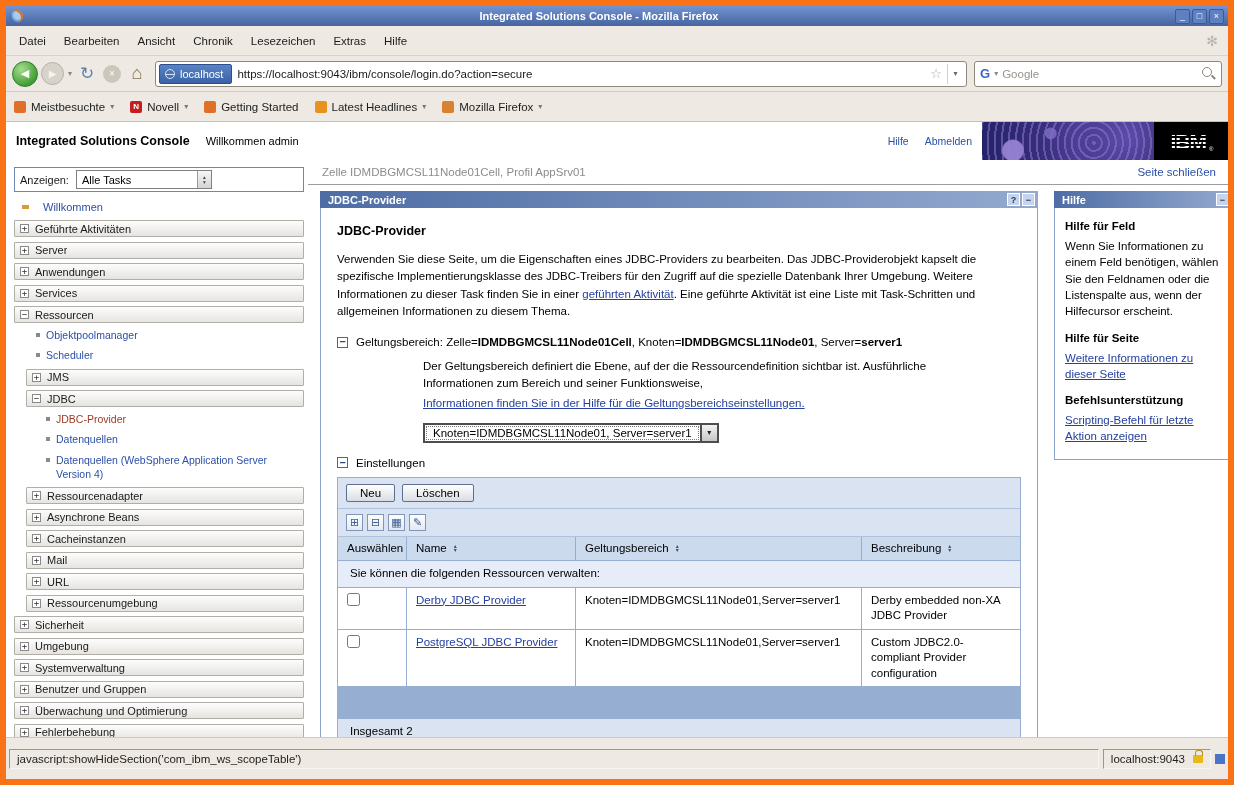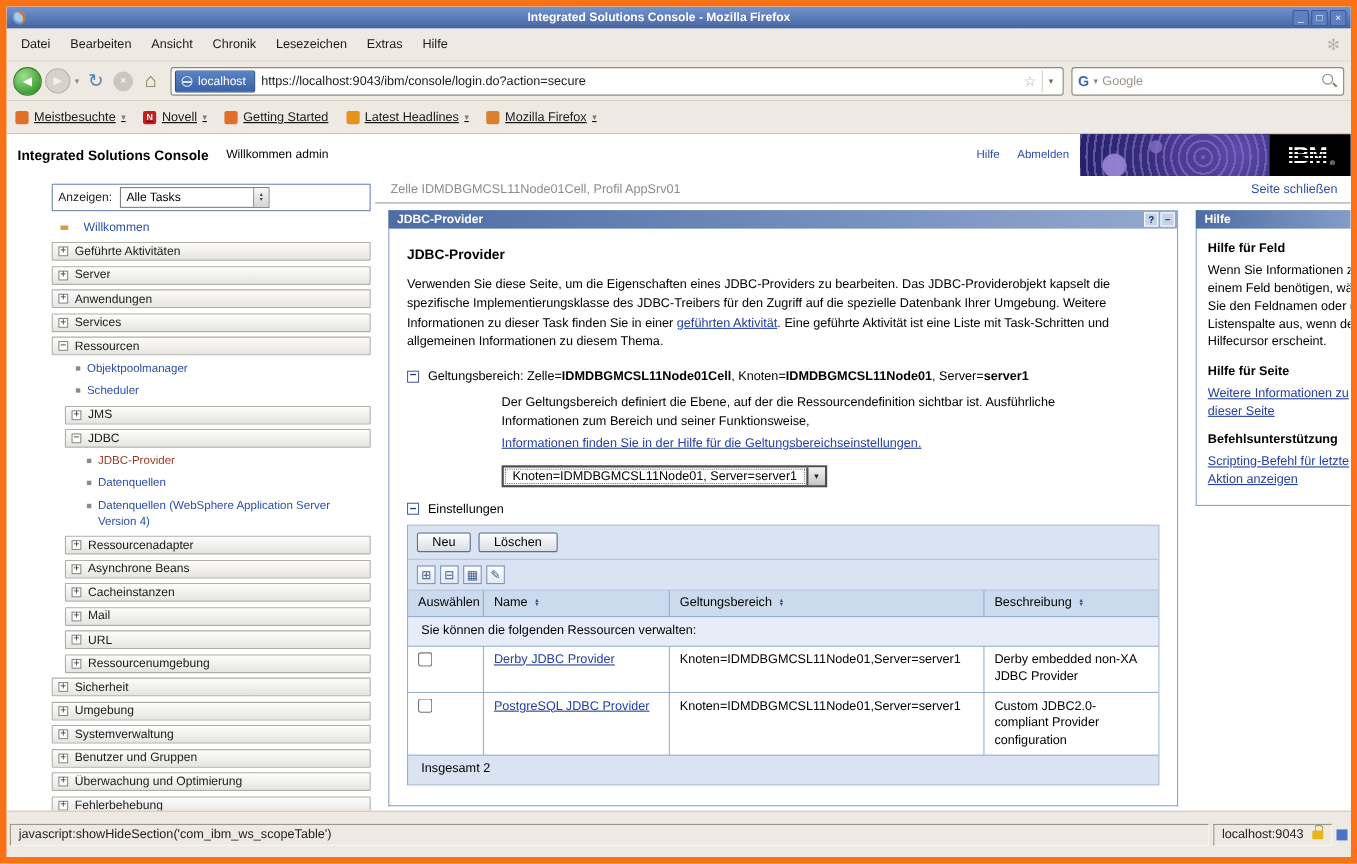--- a/index.html
+++ b/index.html
@@ -61,21 +61,21 @@
     font-family: "Liberation Sans", sans-serif; }
   .search-input::placeholder { color: #9a958c; opacity: 1; }
   .mag { position: relative; width: 15px; height: 15px; flex: none; }
   .mag::before { content: ""; position: absolute; left: 1px; top: 1px; width: 8px; height: 8px;
     border: 1.5px solid #8a8578; border-radius: 50%; }
   .mag::after { content: ""; position: absolute; left: 9.5px; top: 10px; width: 4.5px; height: 2px;
     background: #8a8578; transform: rotate(45deg); }
   
   .bookmarksbar { height: 30px; background: #eeeae3; border-bottom: 1px solid #c6c1b7;
     display: flex; align-items: center; padding: 0 8px; gap: 16px; flex: none; }
-  .bm-item { display: flex; align-items: center; gap: 5px; text-decoration: underline; }
+  .bm-item { display: flex; align-items: center; gap: 5px; }
   .bm-icon { width: 12px; height: 12px; border-radius: 2px; color: #fff; font-size: 8px;
     font-weight: bold; display: flex; align-items: center; justify-content: center; }
   .bm-label { font-size: 11.5px; color: #1c1c1c; }
   .bm-chev { font-size: 8px; color: #7d786d; }
   
   .ibm-header { height: 38px; background: #fff; display: flex; align-items: center;
     padding-left: 10px; flex: none; }
   .isc-title { font-weight: bold; font-size: 12.5px; color: #000; }
   .isc-welcome { font-size: 11px; color: #000; margin-left: 16px; }
   .isc-links { margin-left: auto; display: flex; gap: 16px; padding-right: 10px; }
@@ -89,21 +89,21 @@
       radial-gradient(circle at 85% 40%, rgba(100,80,180,.9), transparent 55%),
       linear-gradient(90deg, #232268, #433488 55%, #191950); }
   .ibm-box { width: 74px; height: 100%; background: #000; flex: none;
     display: flex; align-items: center; justify-content: center; }
   .ibm-logo { position: relative; color: #fff; font-weight: bold; font-size: 21px;
     letter-spacing: -1px; line-height: 1; padding: 1px 2px; }
   .ibm-logo::after { content: ""; position: absolute; inset: 0;
     background: repeating-linear-gradient(180deg, transparent 0 2px, #000 2px 4px); }
   .ibm-r { color: #fff; font-size: 6px; align-self: flex-end; margin: 0 0 8px 1px; }
   
-  .page-body { flex: 1; display: flex; background: #fff; overflow: hidden; padding-left: 33px; }
+  .page-body { flex: 1; display: flex; background: #fff; overflow: hidden; }
   .sidebar { width: 302px; flex: none; padding: 7px 4px 0 8px; overflow: hidden; }
   .view-box { display: flex; align-items: center; gap: 7px; border: 1px solid #6f87b5;
     background: #fff; padding: 2px 5px; margin-bottom: 7px; }
   .view-label { font-size: 11px; color: #1a1a1a; }
   .gtk-select { display: flex; border: 1px solid #7f7f7f; background: #fff; width: 136px;
     height: 19px; align-items: center; }
   .gtk-select .val { font-size: 11px; padding: 0 5px; flex: 1; white-space: nowrap; overflow: hidden; }
   .stepper { width: 14px; height: 100%; background: linear-gradient(#f6f6f6, #d4d4d4);
     border-left: 1px solid #9a9a9a; display: flex; flex-direction: column; align-items: center;
     justify-content: center; font-size: 5.5px; line-height: 4.5px; color: #444; }
@@ -172,21 +172,21 @@
   .icon-row { background: #d9e3f2; padding: 5px 8px; display: flex; gap: 4px;
     border-bottom: 1px solid #b0c1de; }
   .tbl-icon { width: 17px; height: 17px; border: 1px solid #7f96bd;
     background: linear-gradient(#fdfdfd, #e4e9f2); font-size: 11px; color: #3a5a92;
     display: flex; align-items: center; justify-content: center; }
   .grid { display: grid; grid-template-columns: 68px 168px 285px 1fr; gap: 1px;
     background: #96aed2; }
   .cell { background: #fff; padding: 5px 9px; font-size: 11.5px; line-height: 1.35; }
   .cell.head { background: #ccdaee; display: flex; align-items: center; gap: 7px; padding: 4px 9px; }
   .cell.caption { grid-column: 1 / -1; background: #e6edf8; padding: 5px 12px; }
-  .cell.footer { grid-column: 1 / -1; background: #d9e3f2; padding: 5px 12px; }
+  .cell.footer { grid-column: 1 / -1; background: #d9e3f2; padding: 5px 12px; margin-top: 32px; }
   .sort { display: inline-flex; flex-direction: column; line-height: 4.5px; font-size: 6px;
     color: #33548c; }
   .sort i { font-style: normal; }
   input[type="checkbox"] { width: 13px; height: 13px; }
   
   .hp-heading { font-weight: bold; font-size: 11.5px; margin: 12px 0 6px; }
   .hp-heading:first-child { margin-top: 2px; }
   .hp-text { font-size: 11.5px; line-height: 1.42; }
   .hp-link { display: block; font-size: 11.5px; line-height: 1.4; margin: 1px 0; }
   

